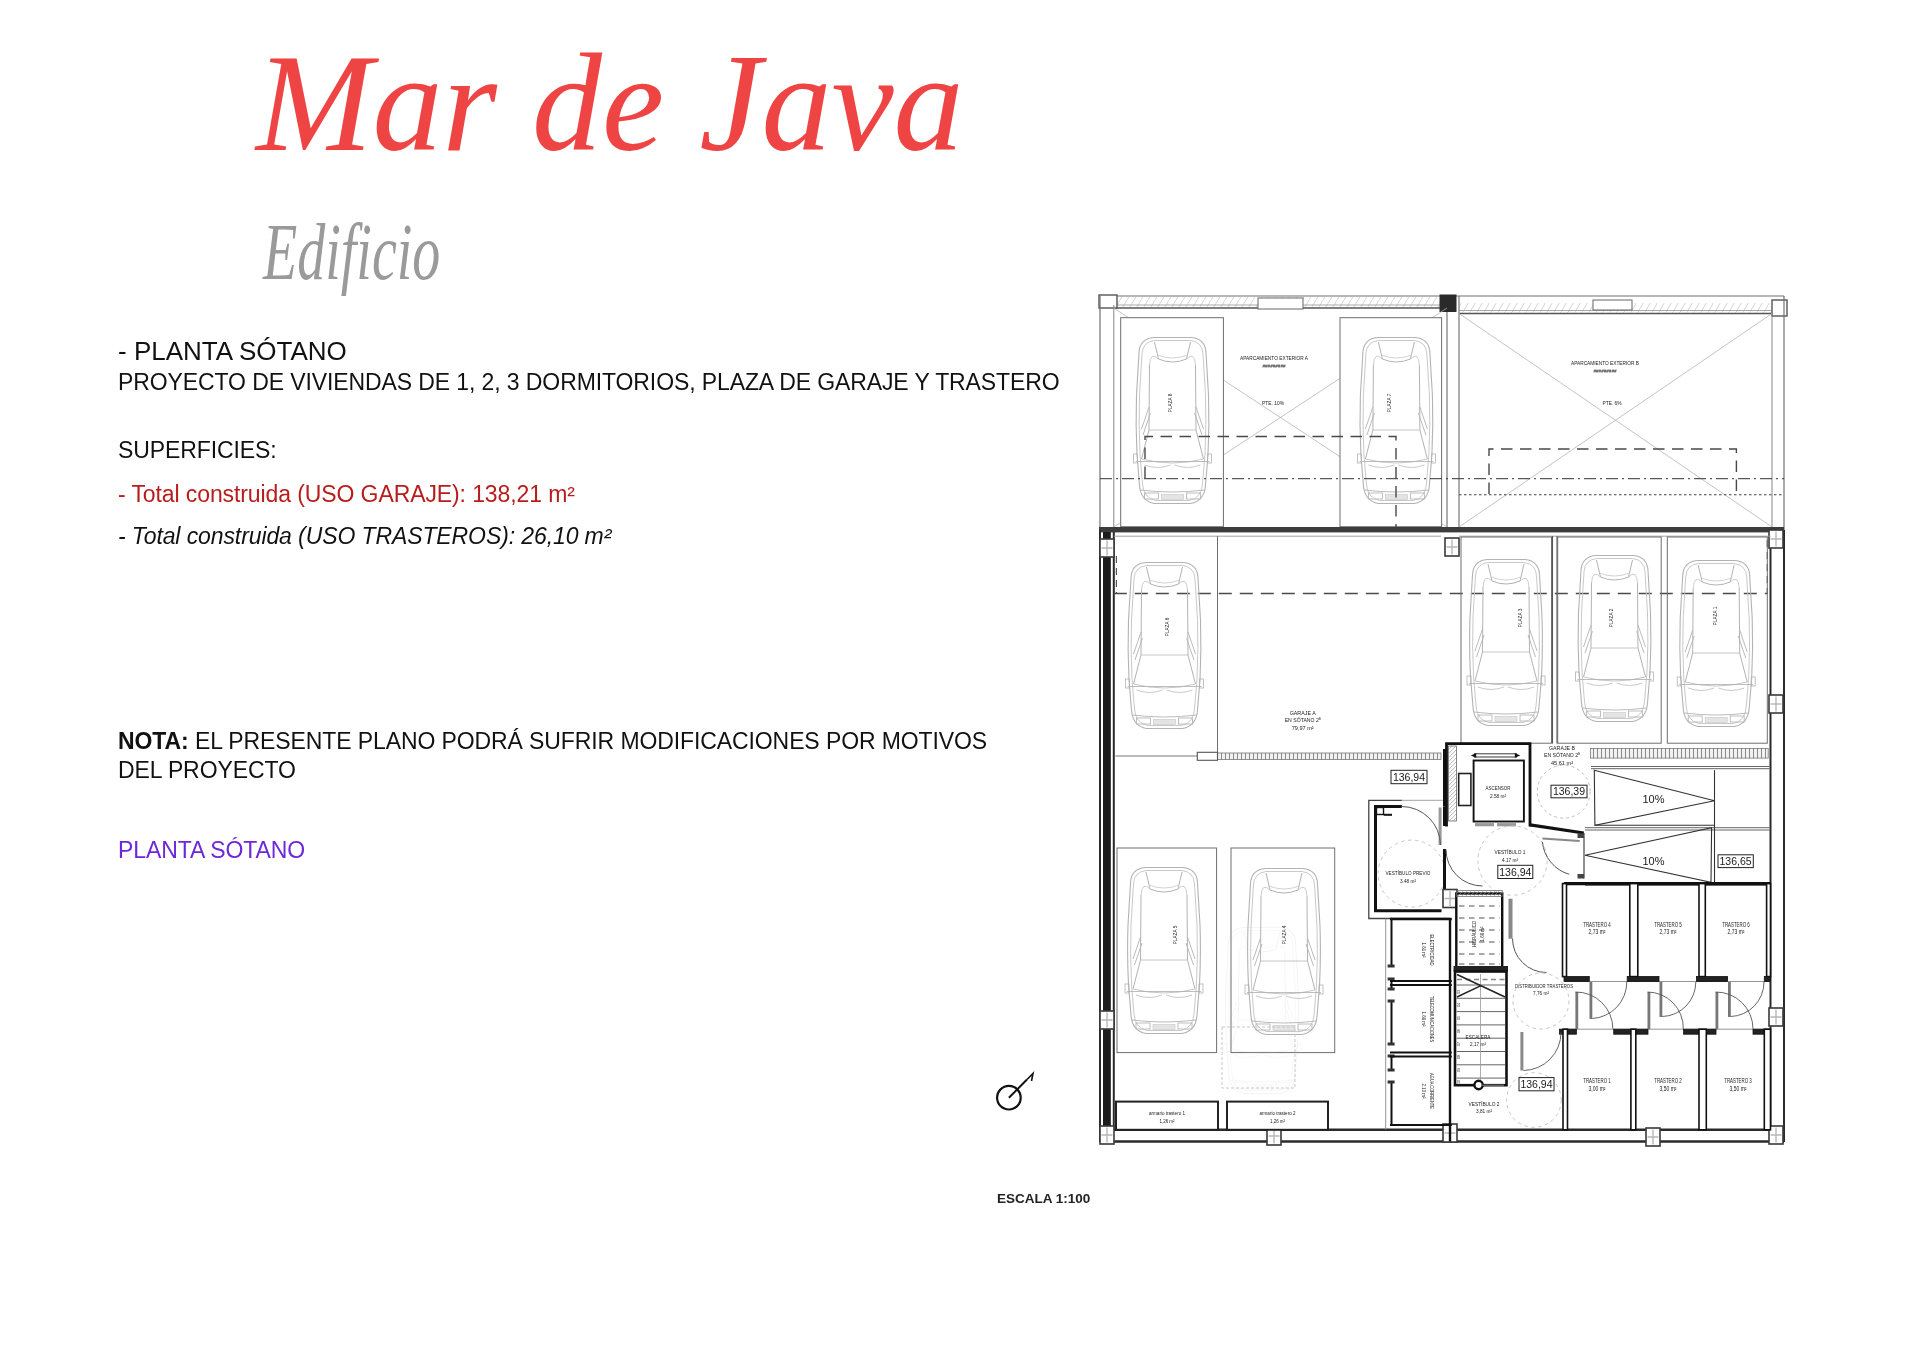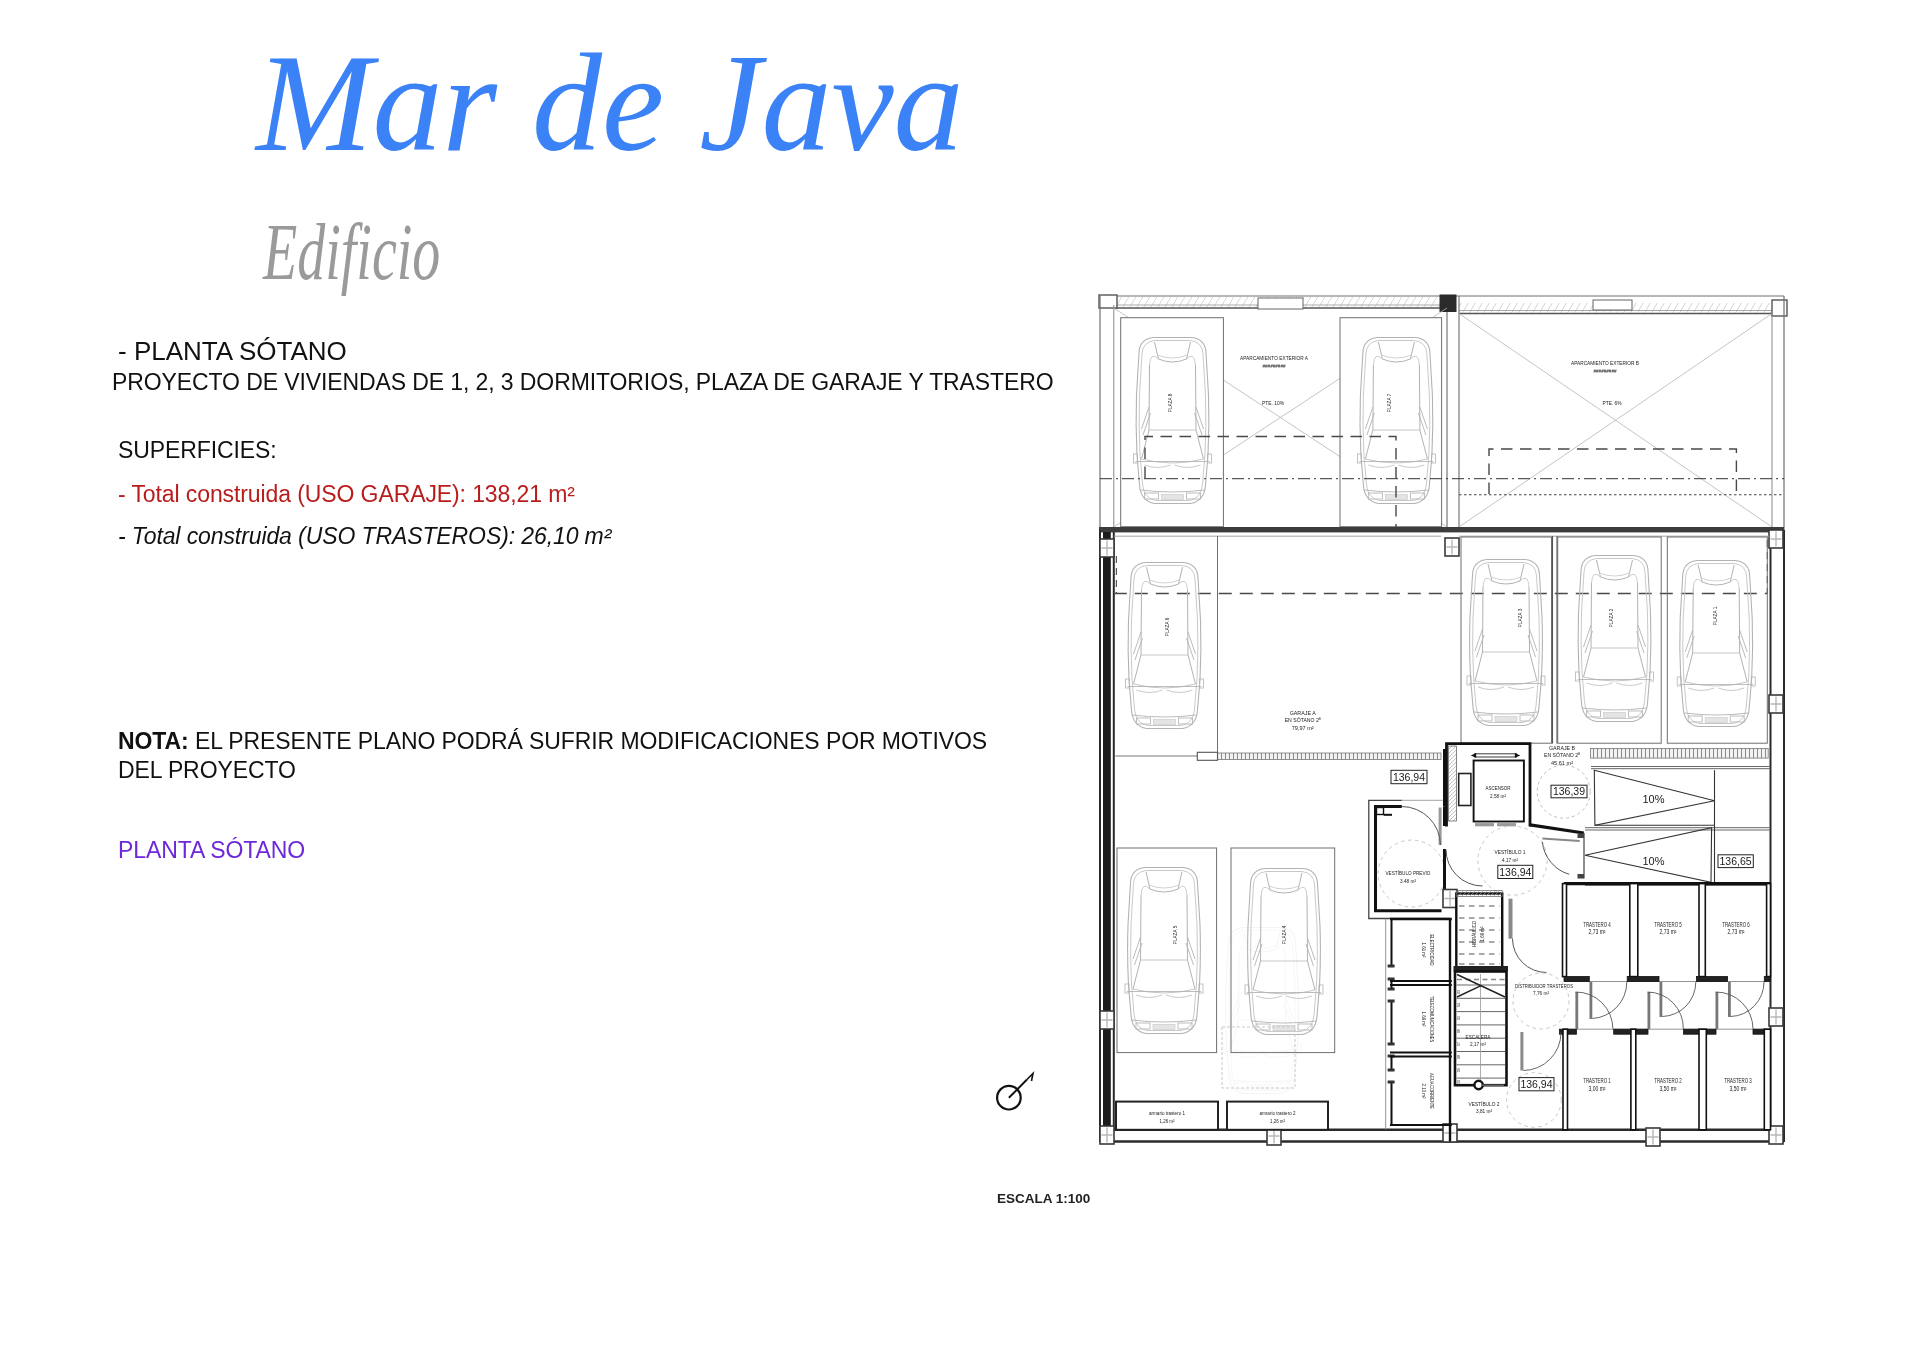--- a/index.html
+++ b/index.html
@@ -3,27 +3,27 @@
 <meta charset="utf-8">
 <style>
   html,body{margin:0;padding:0;}
   body{width:1920px;height:1357px;background:#fff;font-family:"Liberation Sans",sans-serif;position:relative;overflow:hidden;}
   .abs{position:absolute;}
   svg text{font-family:"Liberation Sans",sans-serif;fill:#1a1a1a;}
 </style>
 </head>
 <body>
 
-<div class="abs" id="title1" style="left:256px;top:22px;color:#3b82f6;font-family:'Liberation Serif',serif;font-style:italic;font-size:140px;white-space:nowrap;transform:scaleX(1.0);transform-origin:left top;">Mar de Java</div>
+<div class="abs" id="title1" style="left:256px;top:22px;color:#ef4444;font-family:'Liberation Serif',serif;font-style:italic;font-size:140px;white-space:nowrap;transform:scaleX(1.0);transform-origin:left top;">Mar de Java</div>
 
 <div class="abs" id="title2" style="left:263px;top:207px;color:#9a9a9a;font-family:'Liberation Serif',serif;font-style:italic;font-size:80px;white-space:nowrap;transform:scaleX(0.70);transform-origin:left top;">Edificio</div>
 
 <div class="abs" style="left:118px;top:336px;font-size:26px;font-weight:normal;color:#111;">- PLANTA SÓTANO</div>
 
-<div class="abs" style="left:112px;top:369px;font-size:23px;letter-spacing:-0.1px;color:#111;">PROYECTO DE VIVIENDAS DE 1, 2, 3 DORMITORIOS, PLAZA DE GARAJE Y TRASTERO</div>
+<div class="abs" style="left:118px;top:369px;font-size:23px;letter-spacing:-0.1px;color:#111;">PROYECTO DE VIVIENDAS DE 1, 2, 3 DORMITORIOS, PLAZA DE GARAJE Y TRASTERO</div>
 
 <div class="abs" style="left:118px;top:436.5px;font-size:23px;letter-spacing:-0.1px;color:#111;">SUPERFICIES:</div>
 
 <div class="abs" style="left:118px;top:481px;font-size:23px;letter-spacing:-0.1px;color:#b91c1c;text-align:right;">- Total construida (USO GARAJE): 138,21 m²</div>
 
 <div class="abs" style="left:118px;top:522.5px;font-size:23px;letter-spacing:-0.1px;color:#111;font-style:italic;">- Total construida (USO TRASTEROS): 26,10 m²</div>
 
 <div class="abs" style="left:118px;top:708.8px;width:905px;font-size:23px;letter-spacing:-0.1px;color:#111;line-height:28.8px;margin-top:18px;"><b>NOTA:</b> EL PRESENTE PLANO PODRÁ SUFRIR MODIFICACIONES POR MOTIVOS DEL PROYECTO</div>
 
 <div class="abs" style="left:118px;top:836.5px;font-size:23px;letter-spacing:-0.1px;color:#6d28d9;">PLANTA SÓTANO</div>

